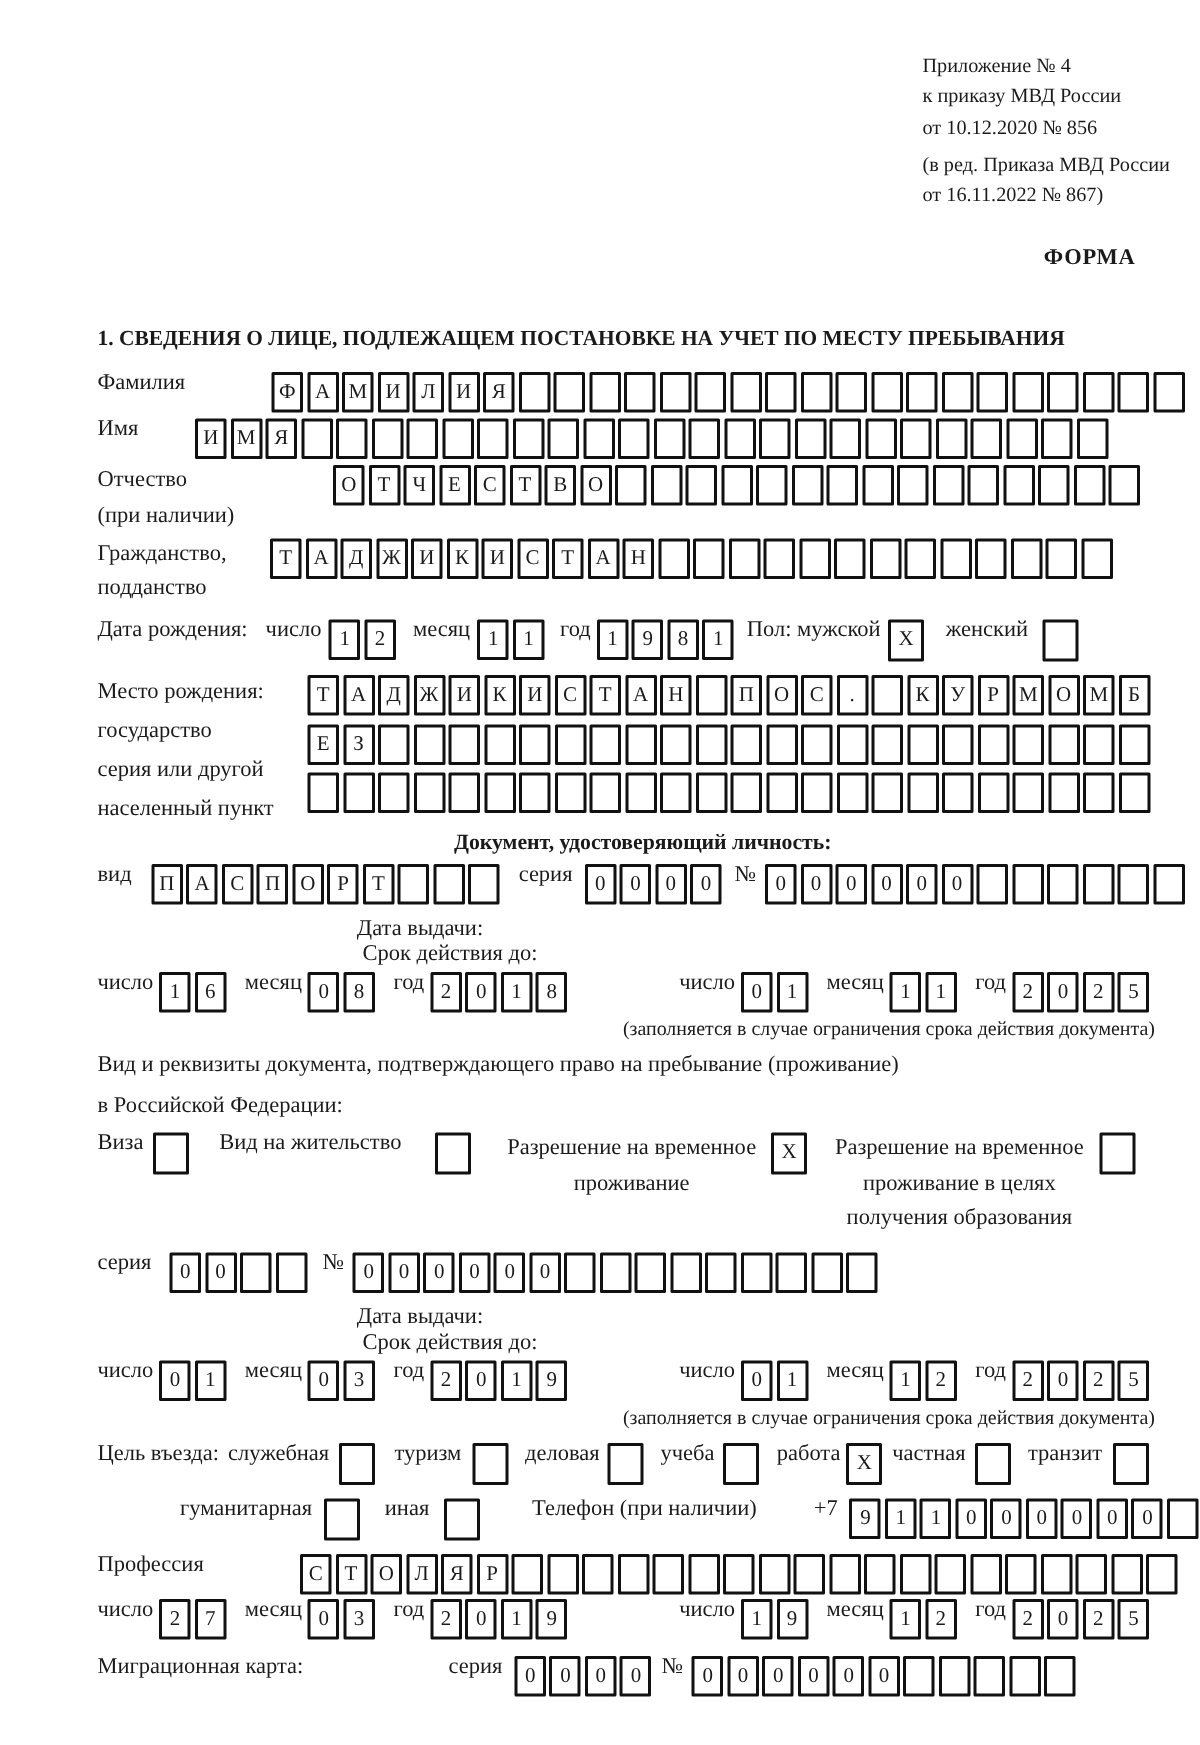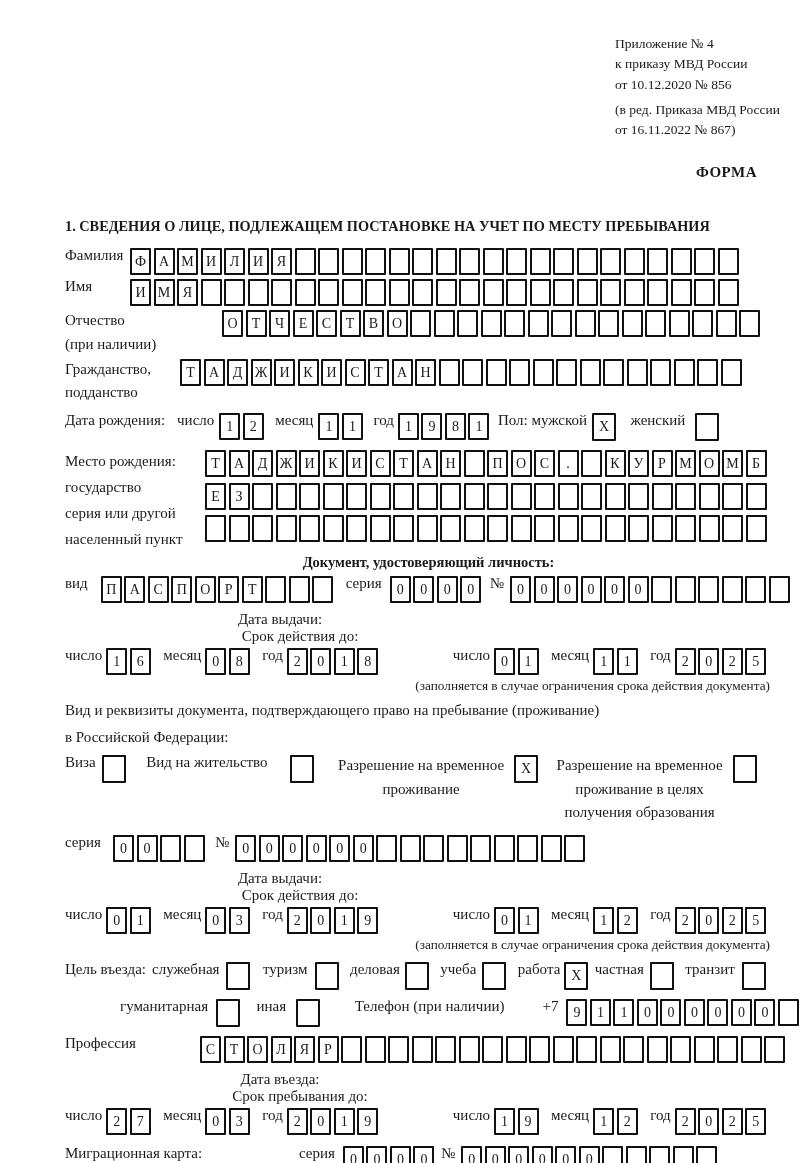--- a/index.html
+++ b/index.html
@@ -26,21 +26,21 @@
   .cb .cell{width:20px;height:24px;line-height:24px;}
   .stack{display:flex;flex-direction:column;line-height:1.55;}
   .ctr{text-align:center;}
   .dtitles{display:flex;margin-top:8px;flex-direction:column;}
   .dtitles .t1{margin-left:100px;width:230px;text-align:center;}
   .dtitles .t2{margin-left:90px;width:290px;text-align:center;}
   .dgroup{display:flex;align-items:flex-start;}
   .dgroup .lab{margin-right:4px;}
   .dgroup .gap{margin-left:10px;}
   .note{font-size:13.3px;text-align:right;padding-right:22px;margin-top:3px;}
-  .mt8{margin-top:8px;} .mt10{margin-top:10px;} .mt12{margin-top:12px;}
+  .mt8{margin-top:8px;} .mt10{margin-top:10px;} .mt12{margin-top:12px;justify-content:space-between;}
   .boxrows .cells{margin-bottom:4.5px;}
   .opt{display:flex;align-items:flex-start;}
   .opt .lab{margin-right:6px;}
 </style>
 </head>
 <body>
 
 <div class="page">
 
   <div class="hdr">
@@ -583,24 +583,20 @@
         <span class="cell"></span>
         <span class="cell"></span>
         <span class="cell"></span>
         <span class="cell"></span>
         <span class="cell"></span>
         <span class="cell"></span>
         <span class="cell"></span>
       </span>
   </div>
 
-  <div class="dtitles">
-    <span class="t1">Дата въезда:</span>
-    <span class="t2">Срок пребывания до:</span>
-  </div>
   <div class="frow" style="margin-top:2px;">
     <span class="dgroup">
       <span class="lab">число</span>
         <span class="cells">
           <span class="cell">2</span>
           <span class="cell">7</span>
         </span>
       <span class="lab gap">месяц</span>
         <span class="cells">
           <span class="cell">0</span>

